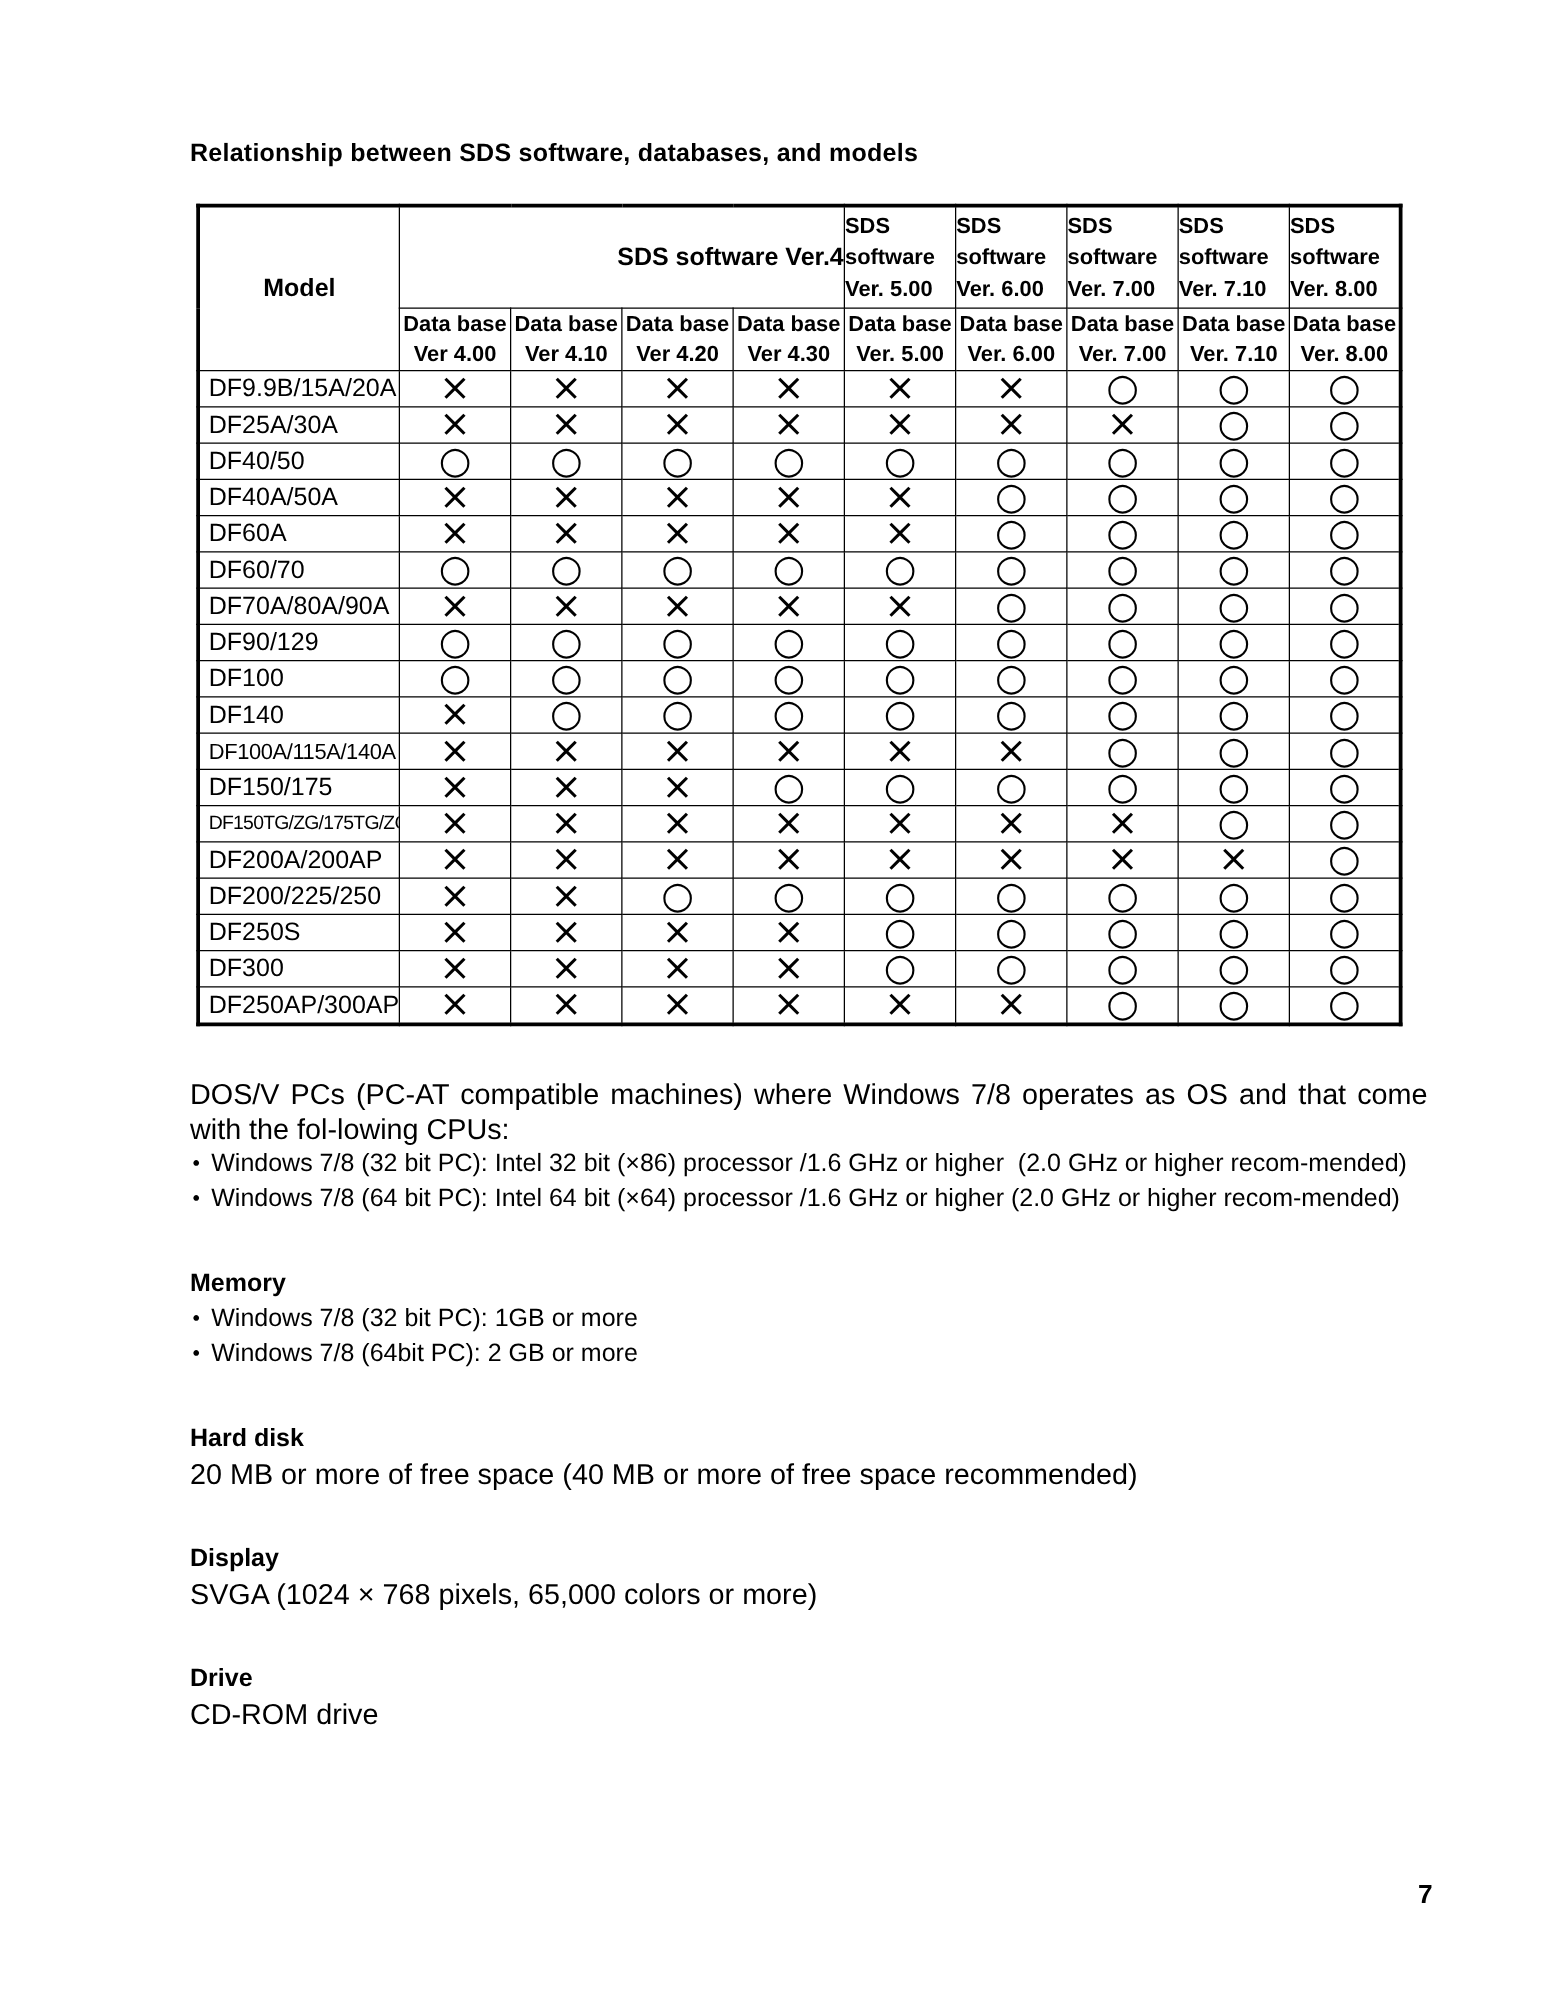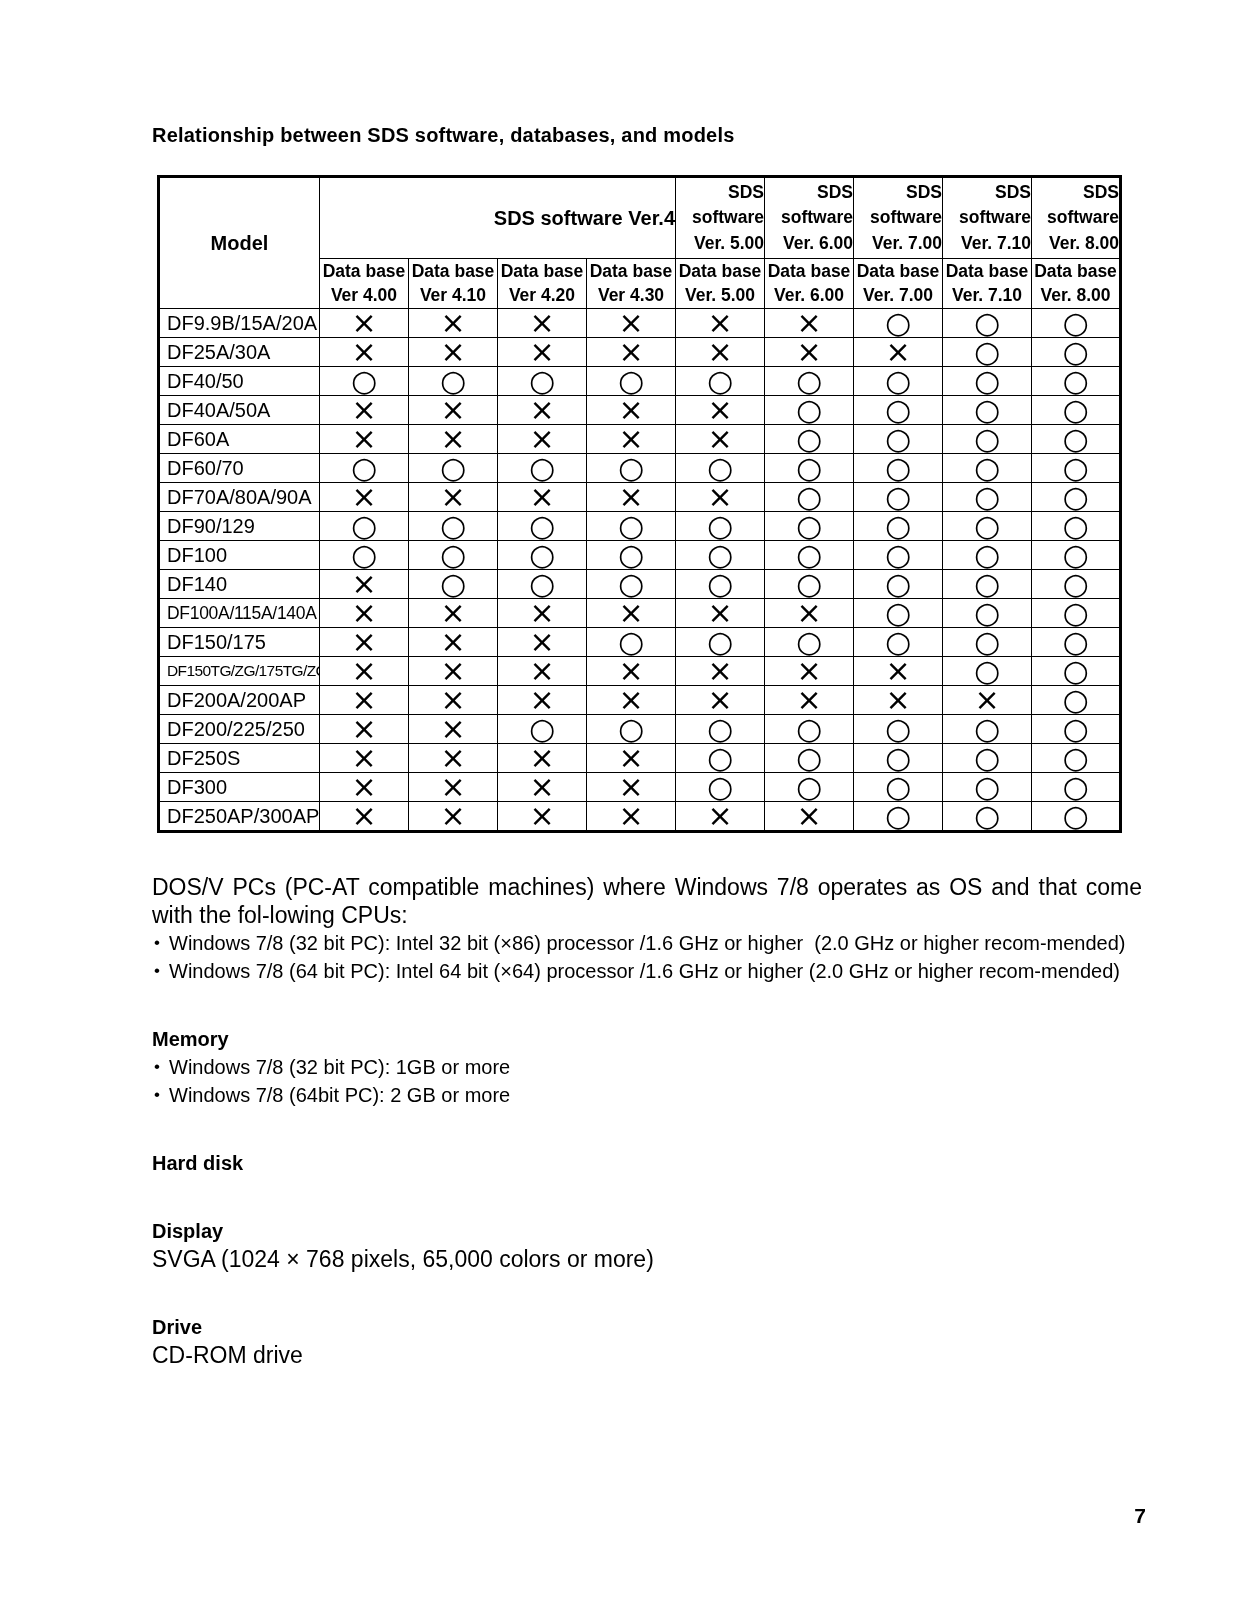--- a/index.html
+++ b/index.html
@@ -1,35 +1,35 @@
 <!DOCTYPE html>
 <html><head>
 <meta charset="utf-8">
 <style>
   * { margin:0; padding:0; box-sizing:border-box; }
   html,body { background:#ffffff; }
   body {
     width:1244px; height:1600px; position:relative; overflow:hidden;
     font-family:"Liberation Sans", sans-serif; color:#000;
   }
-  .page { padding:112px 0 0 152px;margin-top:12px; }
+  .page { padding:112px 0 0 152px; }
 
   .doc-title { font-size:20px; font-weight:bold; margin-bottom:28px; letter-spacing:0.2px; }
 
   table.compat {
     border-collapse:collapse; table-layout:fixed; width:963px; margin-left:5px;
     border:3px solid #000;
   }
   table.compat th, table.compat td { border:1.5px solid #000; vertical-align:middle; }
   col.c-model { width:161px; }
   col.c-mark { width:89px; }
 
   th.model-h { font-size:20px; font-weight:bold; text-align:center; }
   th.ver4-h  { font-size:20px; font-weight:bold; text-align:right; height:82px; }
-  th.sds-h   { font-size:17.5px; font-weight:bold; text-align:right; white-space:pre-line; line-height:1.45; }
+  th.sds-h   { font-size:17.5px; font-weight:bold; text-align:left; white-space:pre-line; line-height:1.45; }
   th.db-h    { font-size:17.5px; font-weight:bold; text-align:center; white-space:pre-line; line-height:1.35; height:50px; }
 
   td.model-cell { font-size:20px; padding:0 2px 0 7px; height:28px; line-height:28px; white-space:nowrap; overflow:hidden; }
   td.model-cell.narrow  { font-size:17.5px; letter-spacing:-0.3px; }
   td.model-cell.xnarrow { font-size:15.5px; letter-spacing:-0.6px; }
   td.mark-cell {
     text-align:center; font-family:"DejaVu Sans", sans-serif;
     font-size:30px; line-height:28px; height:28px; padding:0;
   }
 
@@ -351,20 +351,21 @@
             <span class="bullet-text">Windows 7/8 (32 bit PC): 1GB or more</span>
           </div>
           <div class="bullet-item">
             <span class="bullet-icon">•</span>
             <span class="bullet-text">Windows 7/8 (64bit PC): 2 GB or more</span>
           </div>
         </div>
       </div>
       <div class="subsection">
         <div class="sub-heading">Hard disk</div>
+        <div class="sub-body">20 MB or more of free space (40 MB or more of free space recommended)</div>
       </div>
       <div class="subsection">
         <div class="sub-heading">Display</div>
         <div class="sub-body">SVGA (1024 × 768 pixels, 65,000 colors or more)</div>
       </div>
       <div class="subsection">
         <div class="sub-heading">Drive</div>
         <div class="sub-body">CD-ROM drive</div>
       </div>
     </div>

